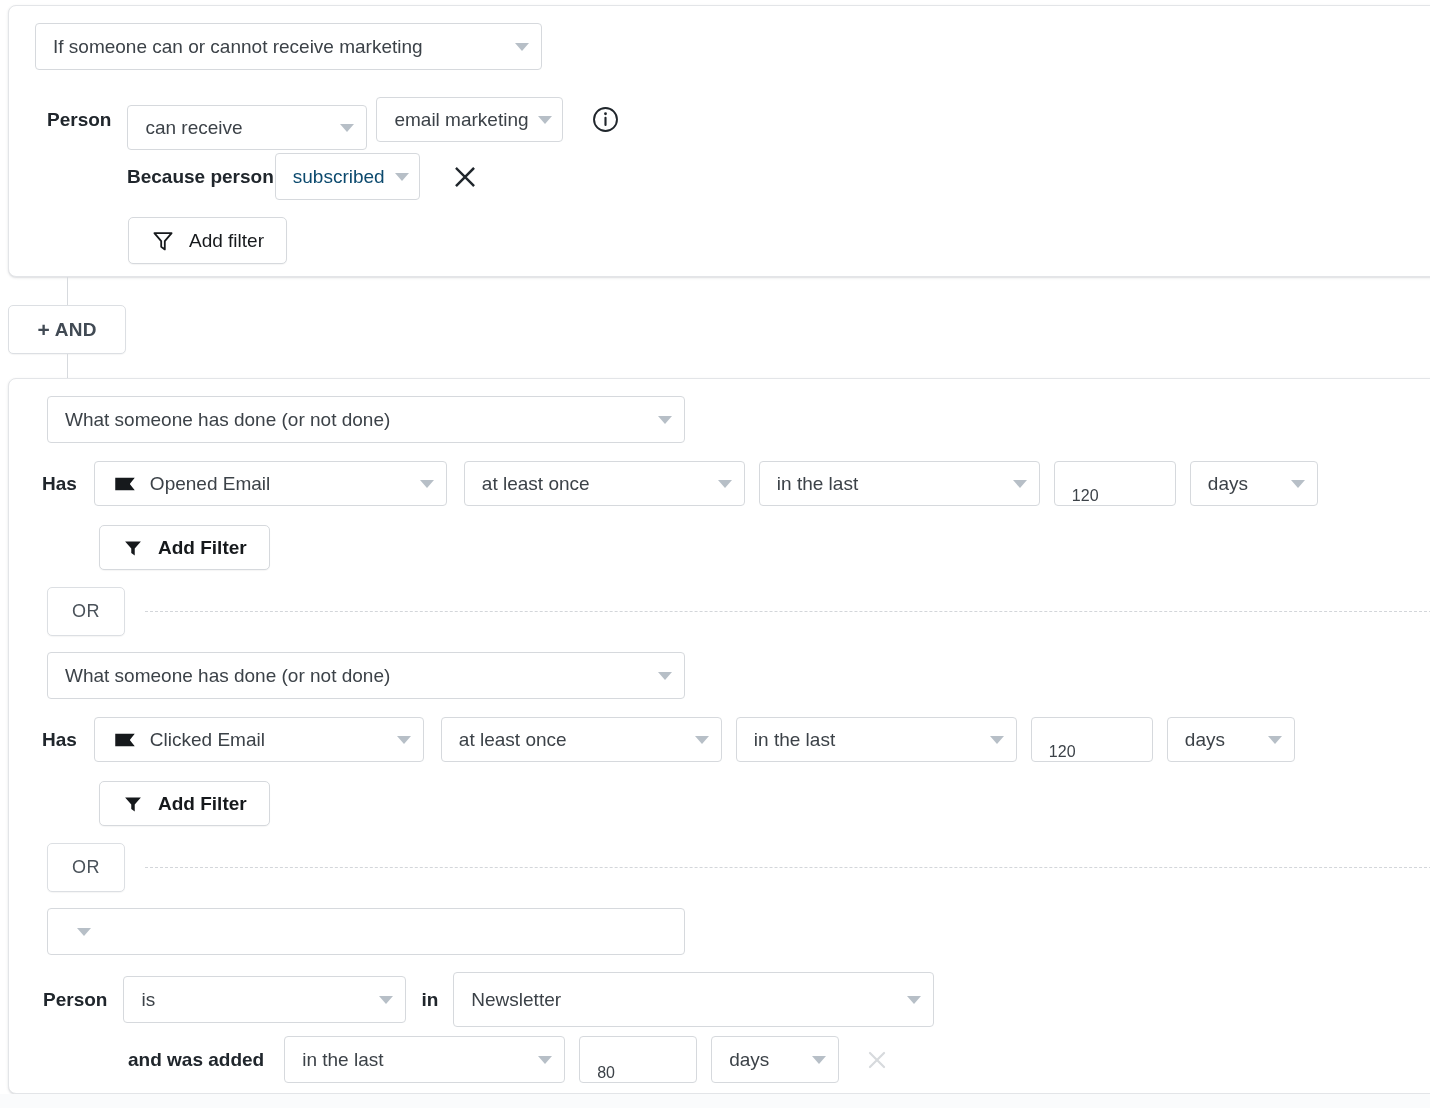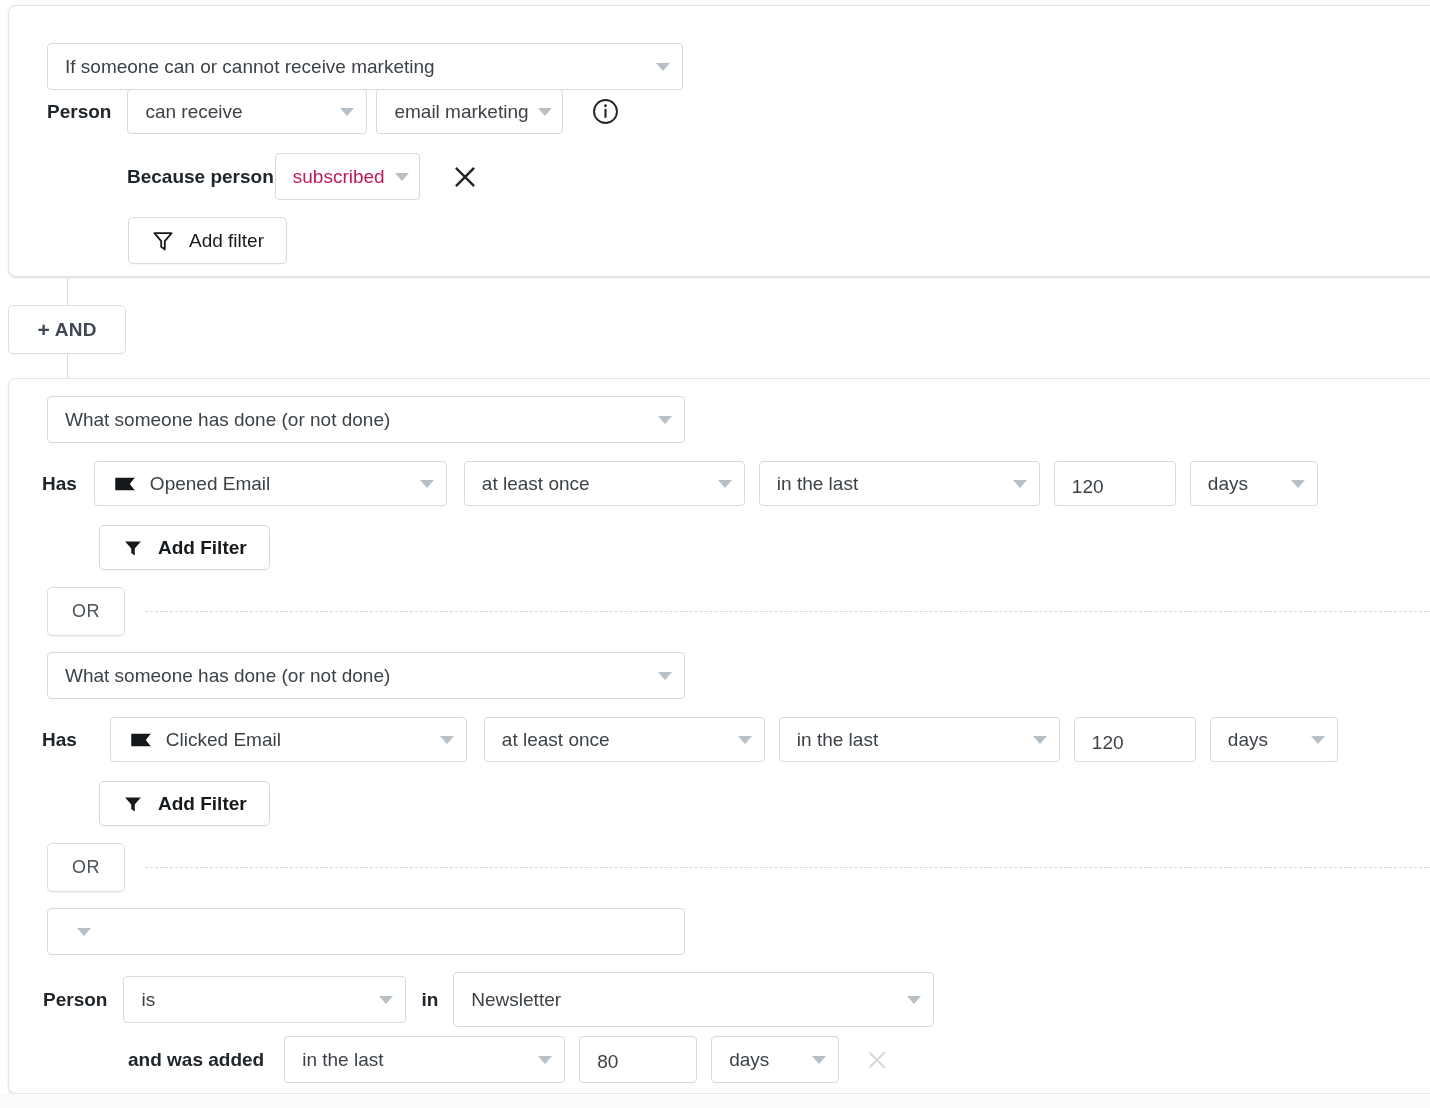--- a/index.html
+++ b/index.html
@@ -82,33 +82,33 @@
   .sel.big { height: 47px; }
   .sel .txt { flex: 1 1 auto; overflow: hidden; text-overflow: ellipsis; }
   .sel .caret {
     flex: 0 0 auto;
     width: 0; height: 0;
     margin-left: 12px;
     border-left: 7px solid transparent;
     border-right: 7px solid transparent;
     border-top: 8px solid #b7bfc7;
   }
-  .sel.muted .txt { color: #be185d; text-align: right; }
+  .sel.muted .txt { color: #0c4a6e; text-align: right; }
   .sel.snug { padding-right: 10px; }
   .sel.caret-right .caret { margin-left: auto; }
 
   
   .num {
     background: #fff;
     border: 1px solid #d6d9dd;
     border-radius: 4px;
     height: 45px;
-    display: flex; align-items: flex-start;
+    display: flex; align-items: flex-end;
     padding: 14px 14px 0 17px;
-    font-size: 19px;
+    font-size: 16px;
     color: #3c4248;
     font-family: "Liberation Sans", sans-serif;
   }
 
   
   .lbl {
     font-size: 19px;
     font-weight: 700;
     color: #20262c;
     white-space: nowrap;
@@ -162,29 +162,29 @@
     background: #fafbfc;
   }
 </style>
 </head>
 <body>
 
 <div class="stage">
 
   <div class="card" id="card-a"></div>
 
-  <div class="sel big" style="position:absolute; left:47px; top:23px; width:636px;margin-top:20px;">
+  <div class="sel big" style="position:absolute; left:35px; top:23px; width:507px;">
     <span class="txt">If someone can or cannot receive marketing</span>
     <span class="caret"></span>
   </div>
 
   <div class="row" style="left:47px; top:89px;">
     <span class="lbl" style="margin-right:16px;">Person</span>
 
-    <div class="sel caret-right" style="width:240px;">
+    <div class="sel caret-right" style="width:240px;margin-top:16px;">
       <span class="txt">can receive</span>
       <span class="caret"></span>
     </div>
 
     <div class="sel snug" style="margin-left:9px;">
       <span class="txt">email marketing</span>
       <span class="caret" style="margin-left:9px;"></span>
     </div>
 
     <span class="ico info-ico" style="margin-left:29px;">
@@ -282,21 +282,21 @@
   </div>
 
   <div class="sel big" style="position:absolute; left:47px; top:652px; width:638px;">
     <span class="txt">What someone has done (or not done)</span>
     <span class="caret"></span>
   </div>
 
   <div class="row" style="left:42px; top:717px;">
     <span class="lbl" style="margin-right:17px;">Has</span>
 
-    <div class="sel caret-right" style="width:357px;margin-left:16px;">
+    <div class="sel caret-right" style="width:330px;">
       <span class="ico flag-ico">
         <svg viewBox="0 0 24 24" width="26" height="26" aria-hidden="true">
           <path d="M3 6.2 H21 L16.4 12 L21 17.8 H3 Z" fill="#16191c"></path>
         </svg>
       </span>
       <span class="txt">Clicked Email</span>
       <span class="caret"></span>
     </div>
 
     <div class="sel caret-right" style="width:281px; margin-left:17px;">

